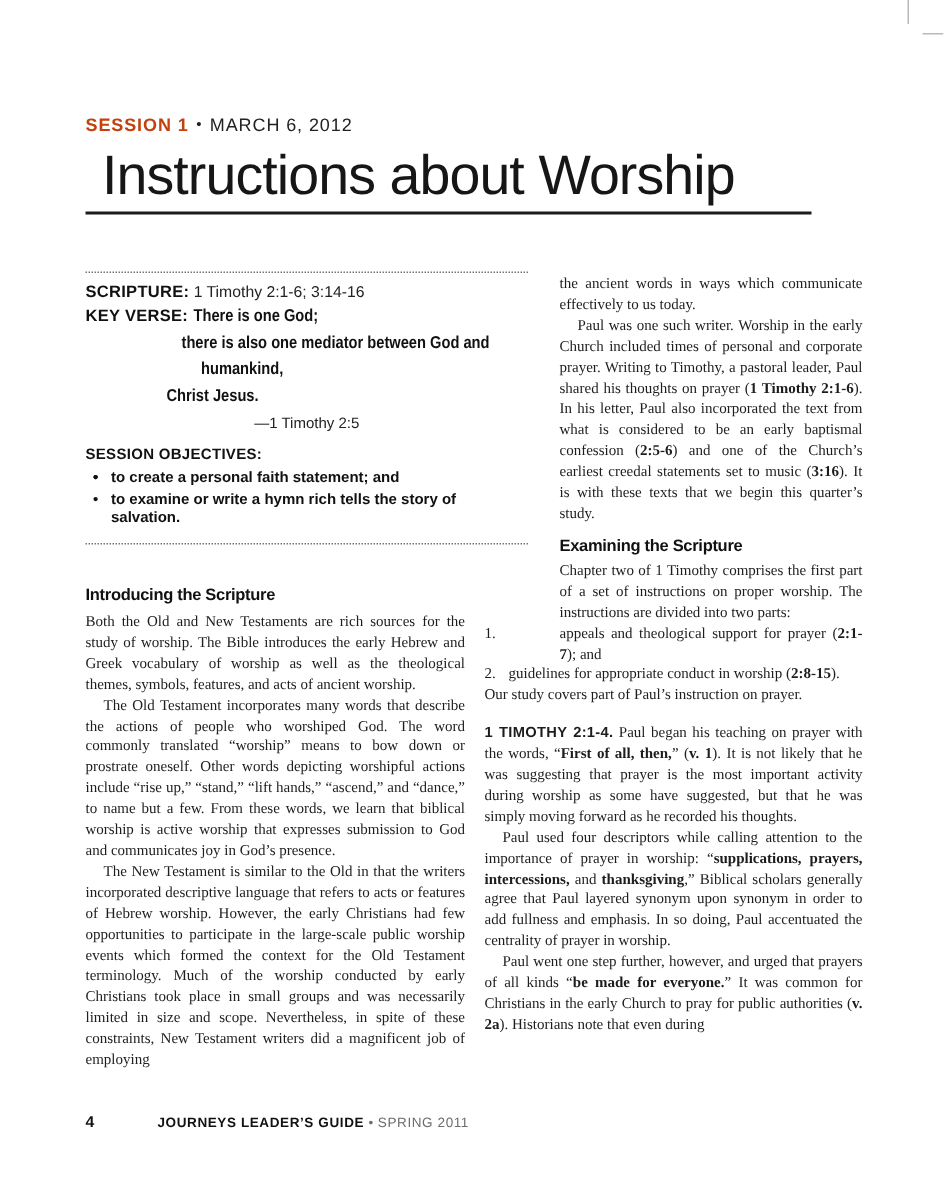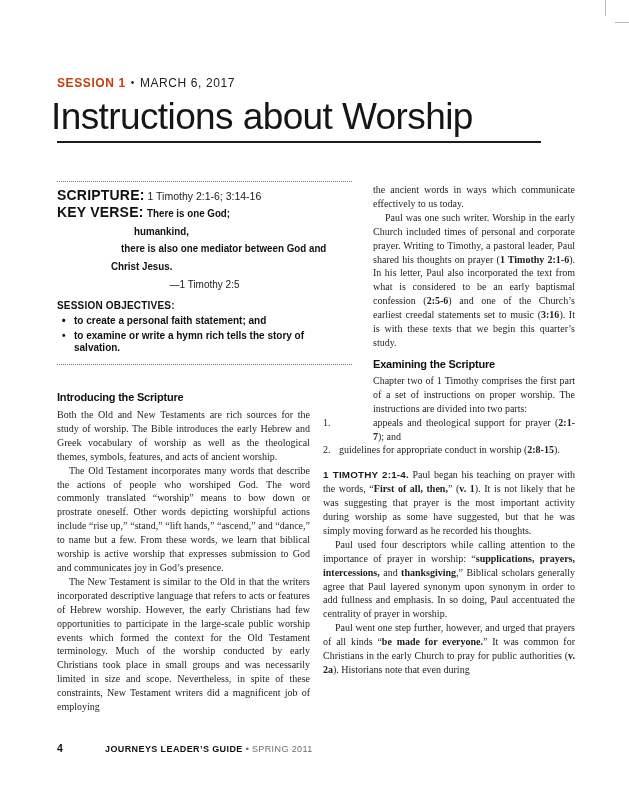--- a/index.html
+++ b/index.html
@@ -13,29 +13,29 @@
   .crop-v{position:absolute;left:605px;top:0;width:1px;height:16px;background:#b9b9b9;}
   .crop-h{position:absolute;left:615px;top:22px;width:14px;height:1px;background:#b9b9b9;}
 
   
   .kicker{position:absolute;left:57px;top:76px;font-family:"Liberation Sans",sans-serif;
     font-size:12px;letter-spacing:.6px;color:#222;white-space:nowrap;}
   .kicker .bold{font-weight:bold;color:#c2410c;}
   .kicker .sep{margin:0 5px;font-size:10px;position:relative;top:-1px;}
 
   
-  .title{position:absolute;left:51px;top:96px;font-family:"Liberation Sans",sans-serif;
+  .title{position:absolute;left:68px;top:96px;font-family:"Liberation Sans",sans-serif;
     font-size:37px;letter-spacing:-.6px;color:#161616;white-space:nowrap;}
   .title-rule{position:absolute;left:57px;top:141px;width:484px;height:2px;background:#1c1c1c;}
 
   
   .sbox{position:absolute;left:57px;top:181px;width:295px;
     border-top:1px dotted #777;border-bottom:1px dotted #777;
     padding:6px 0 9px;font-family:"Liberation Sans",sans-serif;}
-  .lab{font-weight:bold;font-size:14px;letter-spacing:.2px;color:#111;}
+  .lab{font-weight:bold;font-size:11px;letter-spacing:.2px;color:#111;}
   .s-row{font-size:10.5px;line-height:15px;color:#222;}
   .kv-row{font-weight:bold;font-size:11.5px;line-height:17.5px;color:#111;white-space:nowrap;}
   .kv-scale{display:inline-block;transform:scaleX(.85);transform-origin:0 50%;}
   .kv2{padding-left:64px;}
   .kv3{padding-left:77px;}
   .kv4{padding-left:54px;}
   .attrib{text-align:center;font-size:10px;line-height:13px;margin-top:3px;color:#222;}
   .obj-label{margin-top:9px;font-size:10px;line-height:12px;}
   .obj-item{position:relative;padding-left:17px;font-weight:bold;font-size:10px;
     line-height:12.5px;margin-top:2.5px;color:#111;}
@@ -68,37 +68,37 @@
   .footer .gissue{color:#6d6d6d;letter-spacing:.4px;}
   .footer .fsep{color:#6d6d6d;margin:0 3px;}
 </style>
 </head>
 <body>
 
 <div class="crop-v"></div>
 <div class="crop-h"></div>
 
 <div class="kicker">
-  <span class="bold">SESSION 1</span><span class="sep">•</span><span>MARCH 6, 2017</span>
+  <span class="bold">SESSION 1</span><span class="sep">•</span><span>MARCH 6, 2012</span>
 </div>
 
 <div class="title">Instructions about Worship</div>
 <div class="title-rule"></div>
 
 <div class="sbox">
   <div class="s-row">
     <span class="lab">SCRIPTURE:</span>
     <span>1 Timothy 2:1-6; 3:14-16</span>
   </div>
   <div class="kv-row">
     <span class="lab">KEY VERSE:</span>
     <span class="kv-scale">There is one God;</span>
   </div>
+  <div class="kv-row kv2"><span class="kv-scale">there is also one mediator between God and</span></div>
   <div class="kv-row kv3"><span class="kv-scale">humankind,</span></div>
-  <div class="kv-row kv2"><span class="kv-scale">there is also one mediator between God and</span></div>
   <div class="kv-row kv4"><span class="kv-scale">Christ Jesus.</span></div>
   <div class="attrib">—1 Timothy 2:5</div>
   <div class="lab obj-label">SESSION OBJECTIVES:</div>
   <div class="obj-item">
     <span class="blt">•</span>
   </div>
   <div class="obj-item">
     <span class="blt">•</span>
     <span>to create a personal faith statement; and</span>
   </div>
@@ -122,20 +122,21 @@
   <div class="sec-heading">Examining the Scripture</div>
   <p>Chapter two of 1 Timothy comprises the first part of a set of instructions on proper worship. The instructions are divided into two parts:</p>
   <p class="nitem">
     <span class="mk">1.</span>
     <span><span>appeals and theological support for prayer (</span><span class="bd">2:1-7</span><span>); and</span></span>
   </p>
   <p class="nitem">
     <span class="mk">2.</span>
     <span><span>guidelines for appropriate conduct in worship (</span><span class="bd">2:8-15</span><span>).</span></span>
   </p>
+  <p>Our study covers part of Paul’s instruction on prayer.</p>
   <p class="gap-top"><span class="rh">1 TIMOTHY 2:1-4.</span><span> Paul began his teaching on prayer with the words, “</span><span class="bd">First of all, then,</span><span>” (</span><span class="bd">v. 1</span><span>). It is not likely that he was suggesting that prayer is the most important activity during worship as some have suggested, but that he was simply moving forward as he recorded his thoughts.</span></p>
   <p class="ind"><span>Paul used four descriptors while calling attention to the importance of prayer in worship: “</span><span class="bd">supplications, prayers, intercessions,</span><span> and </span><span class="bd">thanksgiving</span><span>,” Biblical scholars generally agree that Paul layered synonym upon synonym in order to add fullness and emphasis. In so doing, Paul accentuated the centrality of prayer in worship.</span></p>
   <p class="ind"><span>Paul went one step further, however, and urged that prayers of all kinds “</span><span class="bd">be made for everyone.</span><span>” It was common for Christians in the early Church to pray for public authorities (</span><span class="bd">v. 2a</span><span>). Historians note that even during</span></p>
 </div>
 
 <div class="footer">
   <span class="pgnum">4</span><span class="gtitle">JOURNEYS LEADER’S GUIDE</span><span class="fsep">•</span><span class="gissue">SPRING 2011</span>
 </div>
 
 </body></html>

